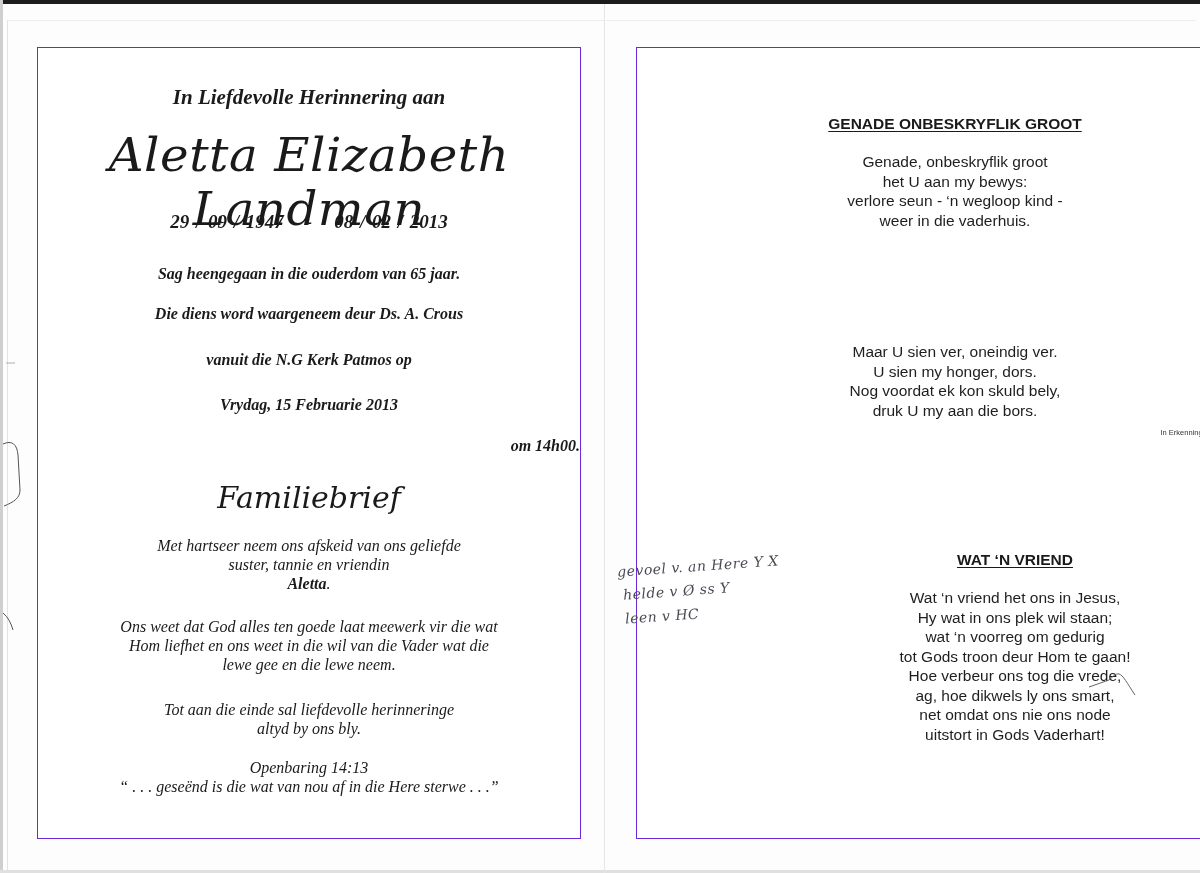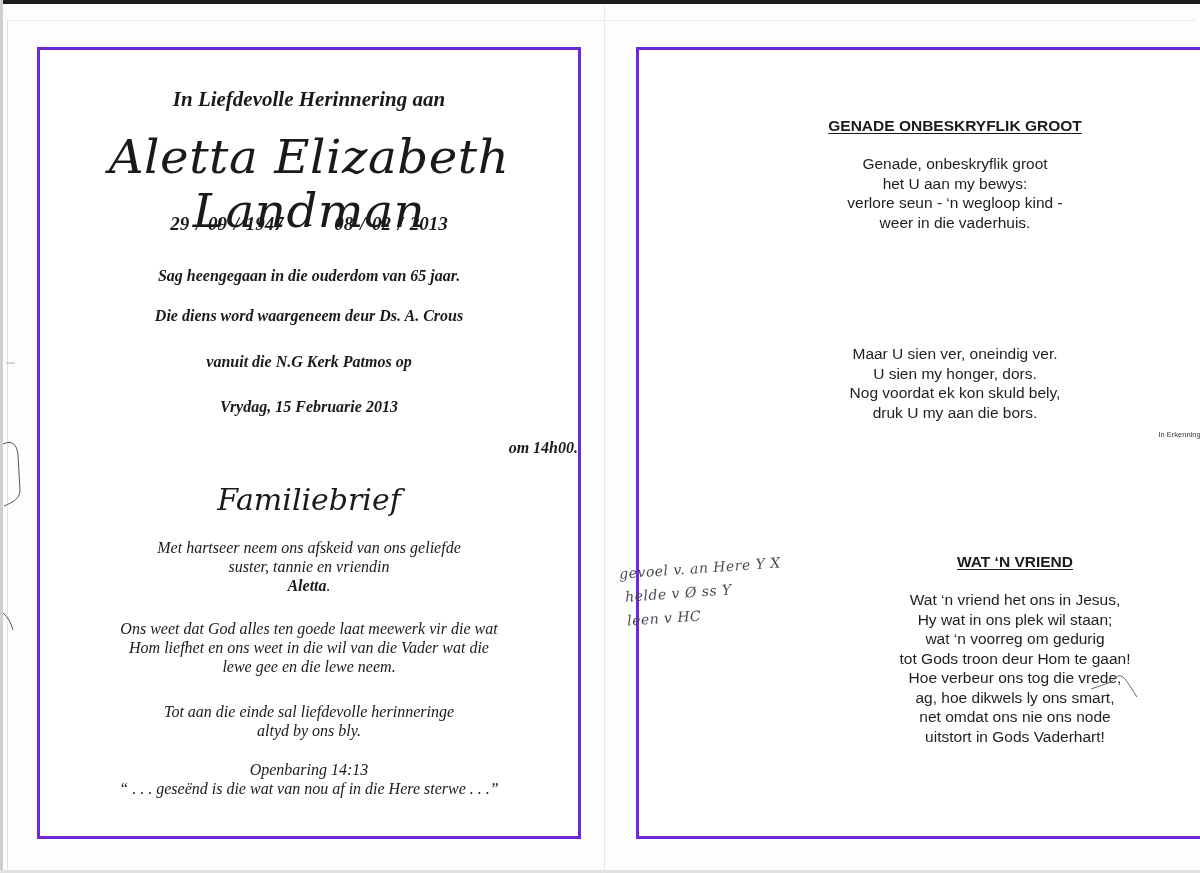--- a/index.html
+++ b/index.html
@@ -11,21 +11,21 @@
     }
     .topbar { position: absolute; left: 0; top: 0; width: 1200px; height: 4px; background: #1c1c1c; }
     .leftedge { position: absolute; left: 0; top: 0; width: 3px; height: 873px; background: #cfcfcf; }
     .bottomedge { position: absolute; left: 0; bottom: 0; width: 1200px; height: 3px; background: #e0e0e0; }
     .innerpage-left { position: absolute; left: 7px; top: 20px; width: 596px; height: 849px; border-left: 1px solid #e3e3e3; border-top: 1px solid #ececec; }
     .fold { position: absolute; left: 604px; top: 4px; width: 1px; height: 869px; background: #e6e6e6; }
     .innerpage-right { position: absolute; left: 606px; top: 20px; width: 590px; height: 849px; border-top: 1px solid #ececec; }
 
     .panel {
       position: absolute; top: 47px; height: 792px;
-      border: 3px solid #6d28d9; background: #ffffff; box-sizing: border-box;
+      border: 1px solid #6d28d9; background: #ffffff; box-sizing: border-box;
     }
     .panel-left { left: 37px; width: 544px; }
     .panel-right { left: 636px; width: 638px; }
 
     
     .c { position: absolute; left: 0; width: 100%; text-align: center; }
     .heading { top: 37px; font-size: 21px; font-weight: bold; font-style: italic; }
     .name {
       top: 80px; font-size: 46px; font-style: italic;
       font-family: "DejaVu Serif", serif; letter-spacing: 0.5px; font-weight: normal;

